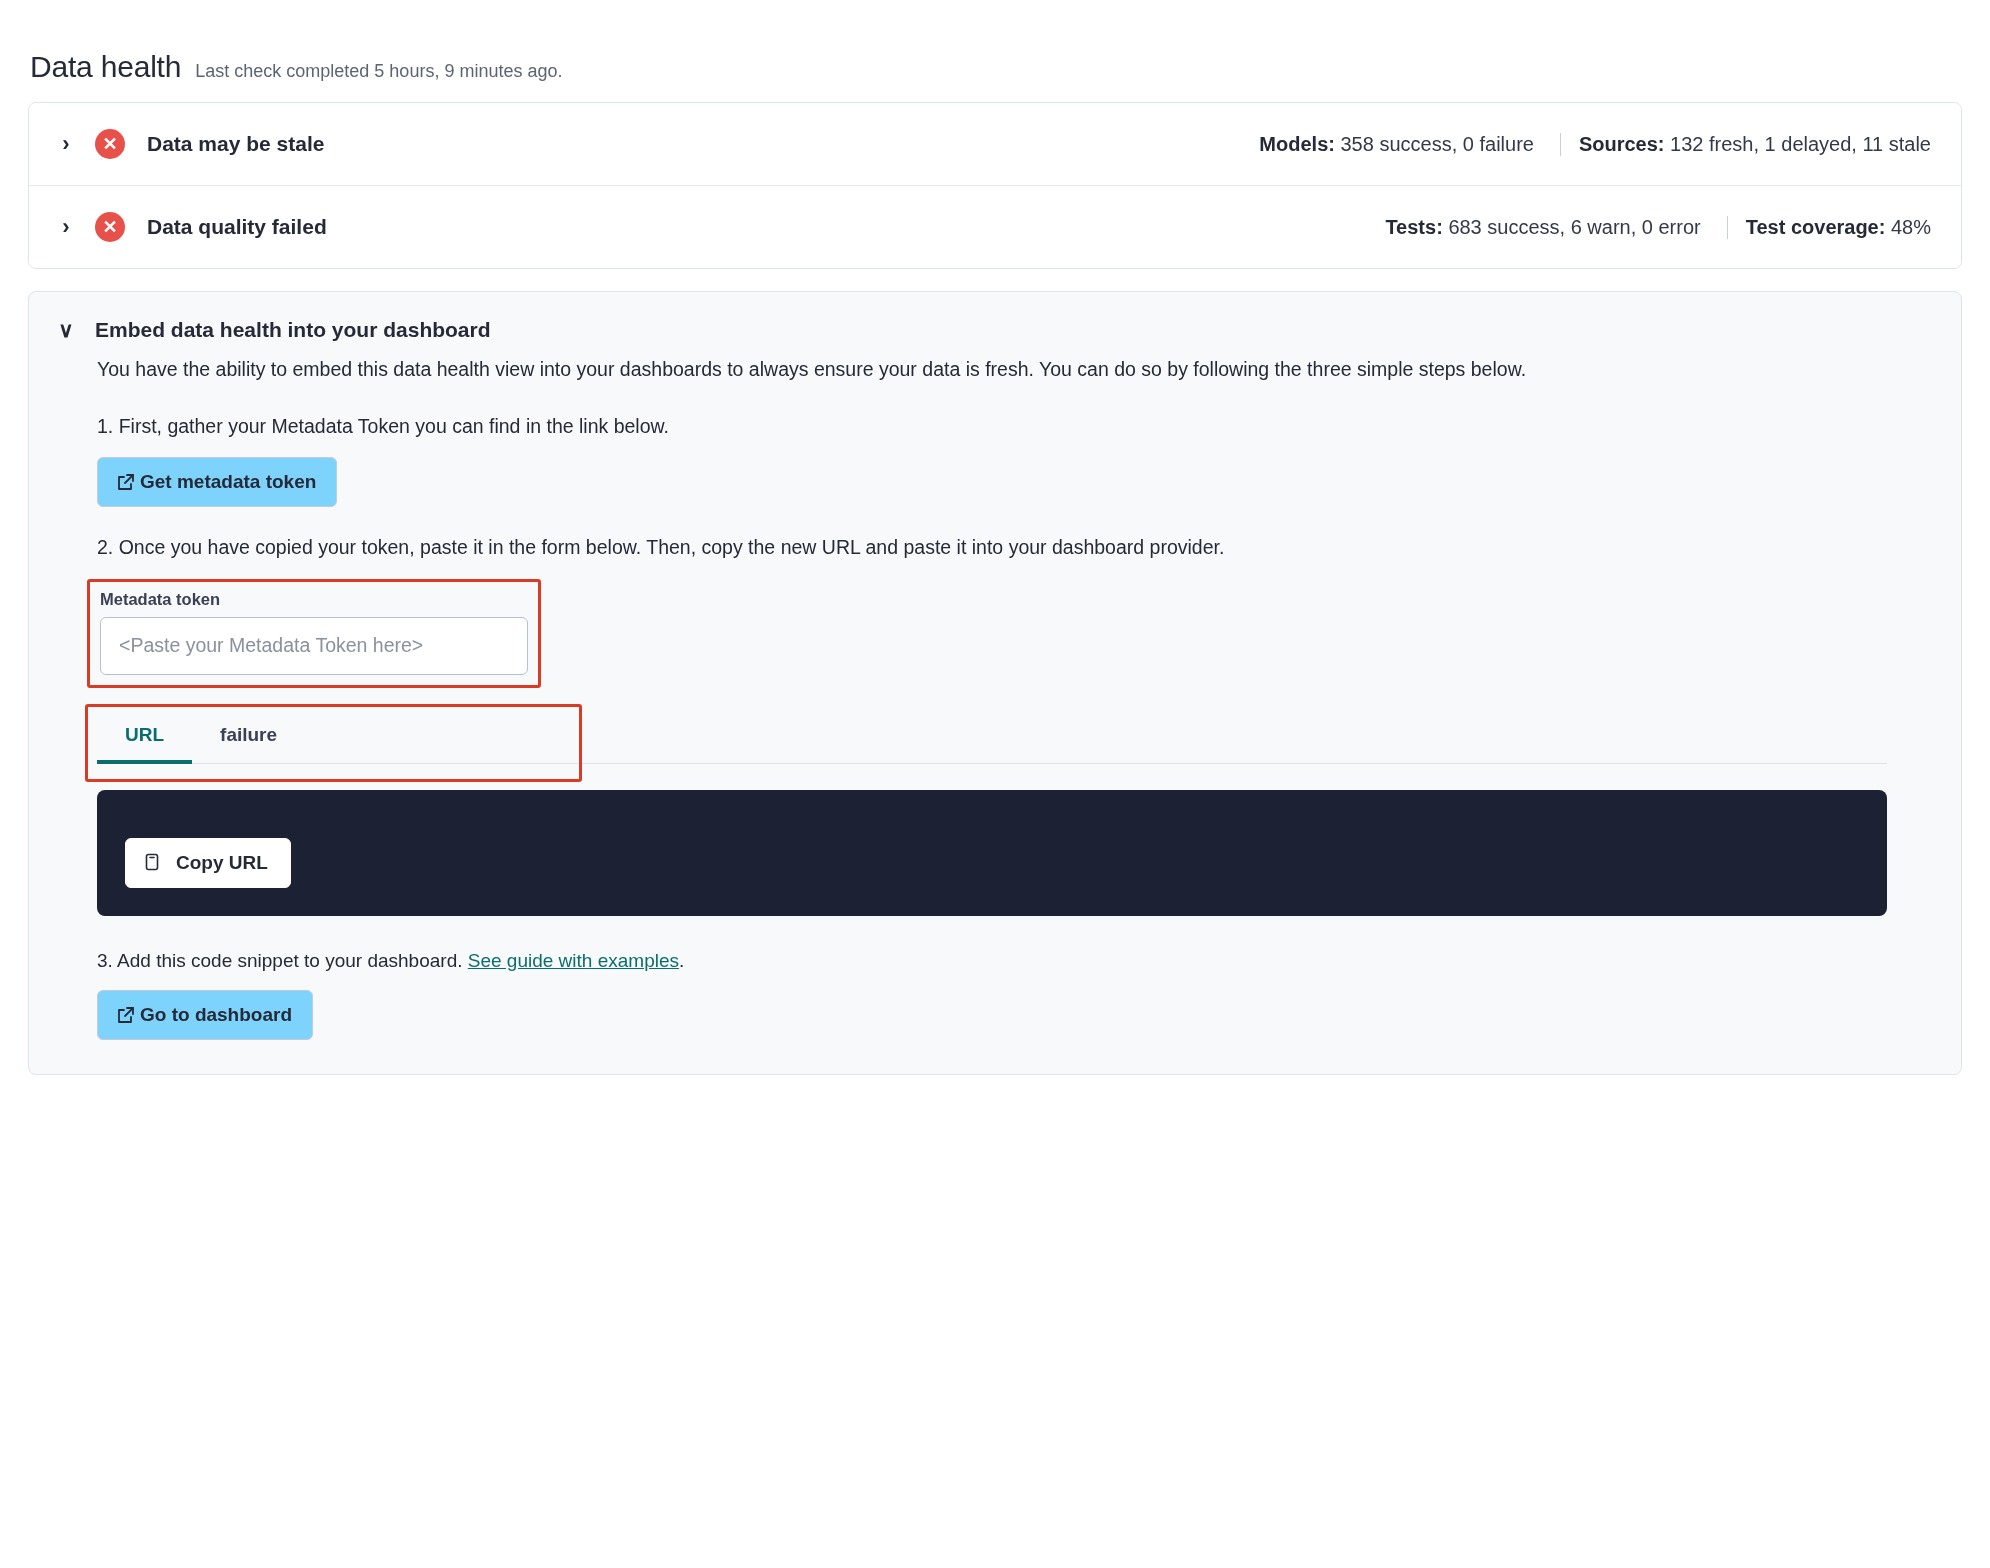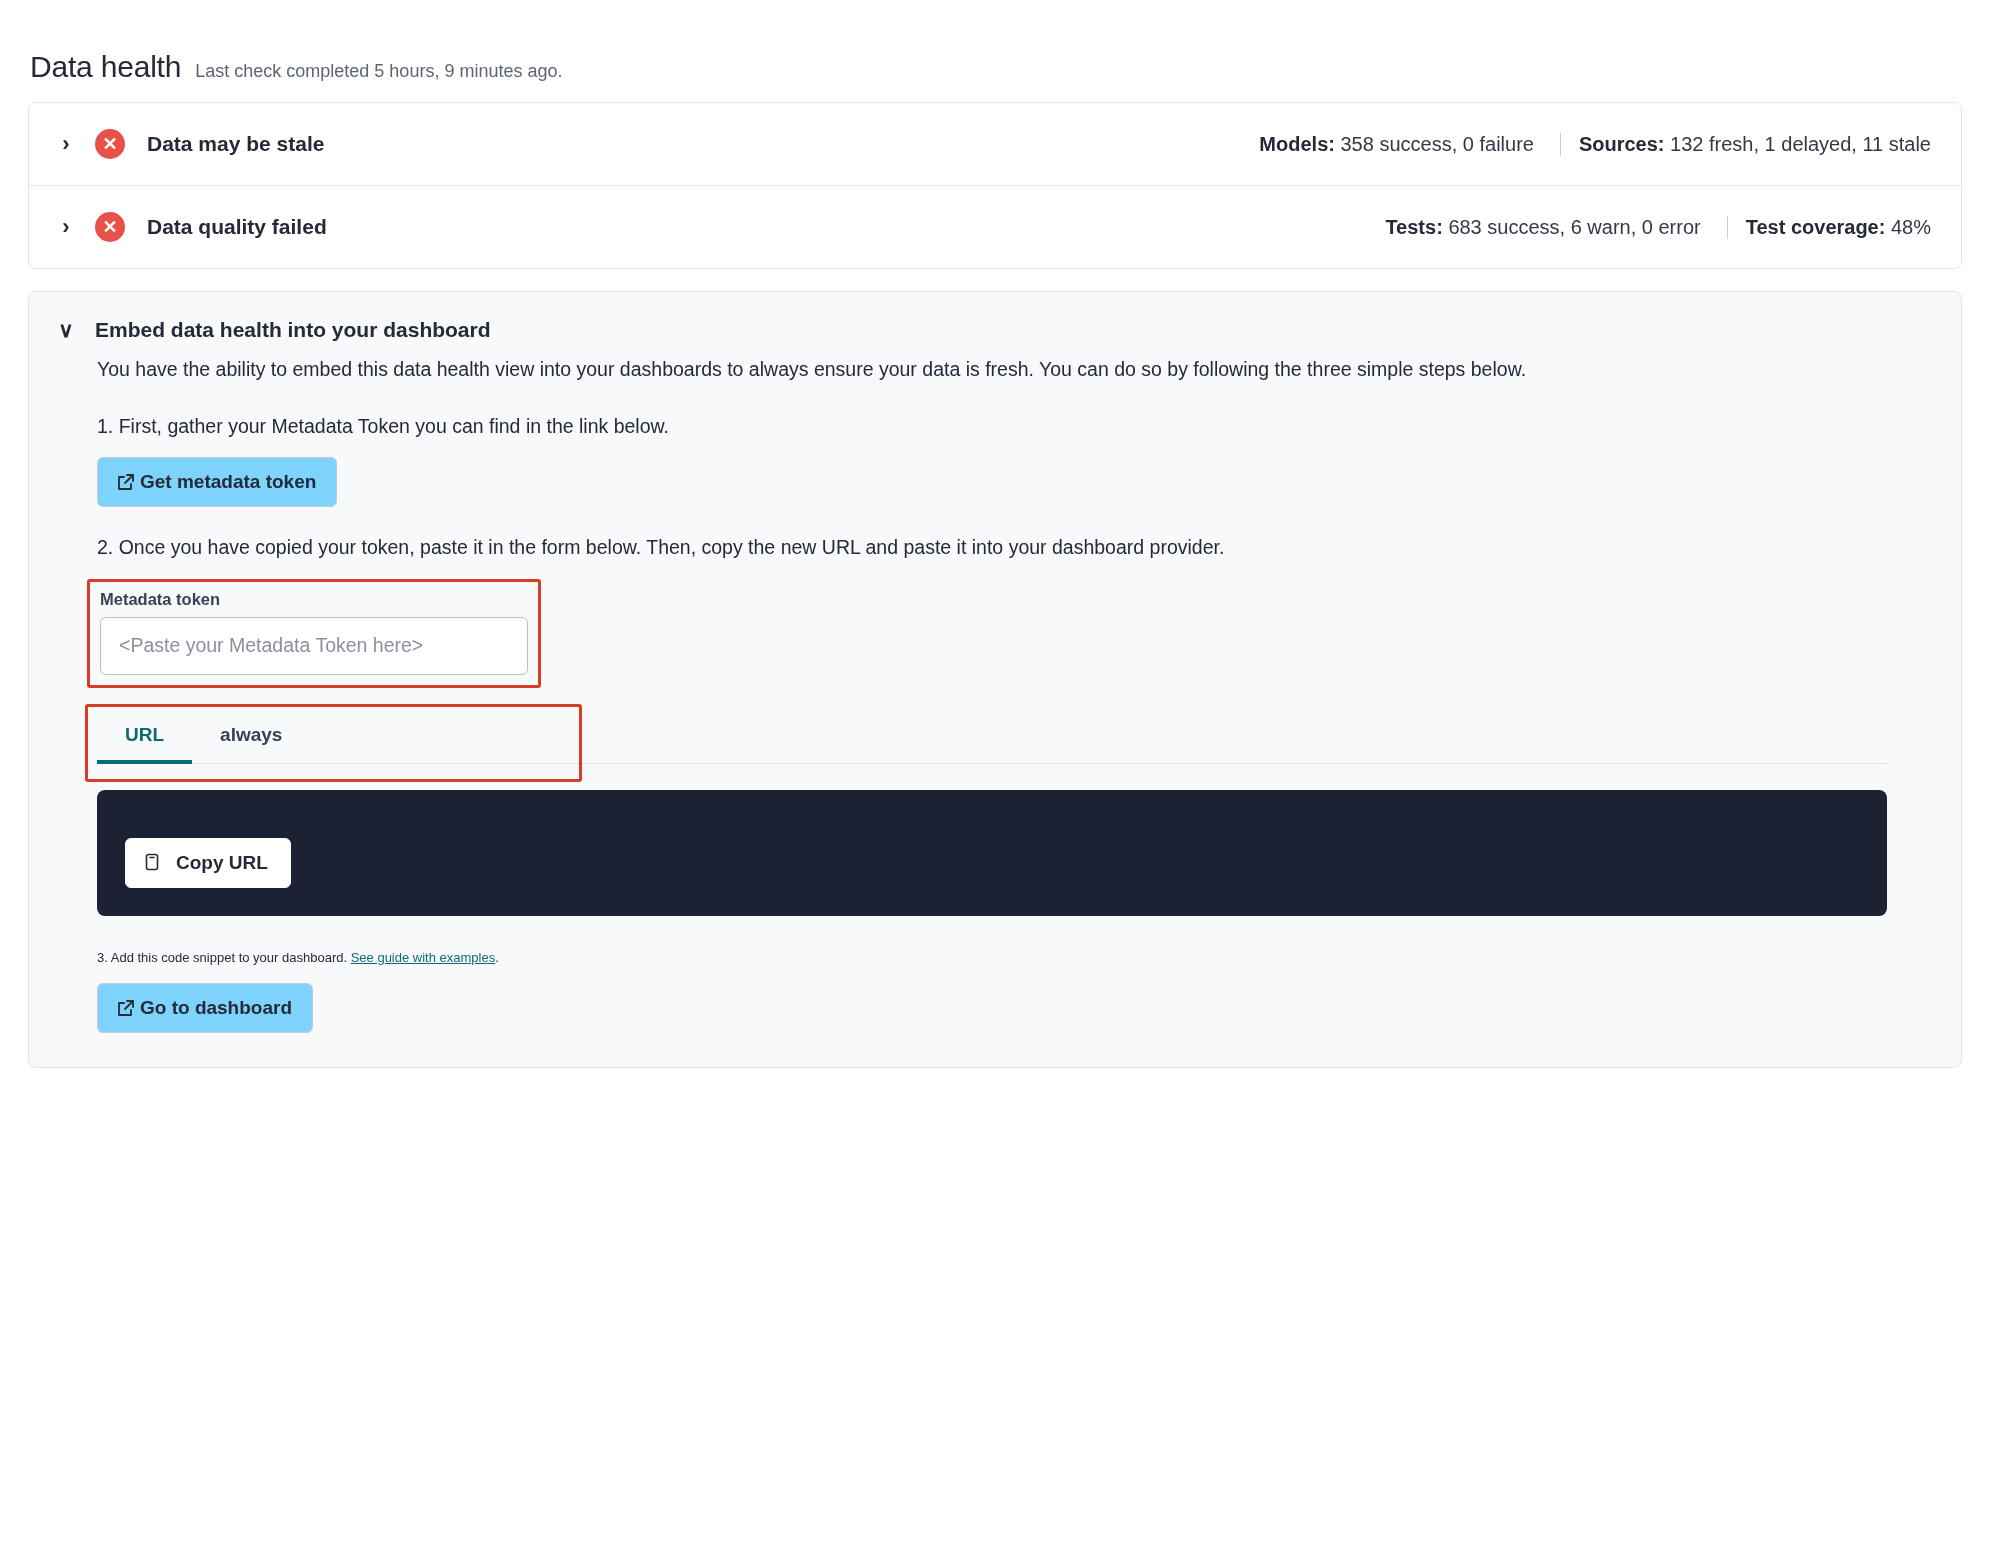--- a/index.html
+++ b/index.html
@@ -270,21 +270,21 @@
   }
   .icon-copy {
     width: 20px;
     height: 22px;
     flex: none;
     display: block;
   }
 
   .step3 {
     margin-top: 34px;
-    font-size: 13px;
+    font-size: 19px;
     color: #262a38;
   }
   .inline-link {
     color: #0b6e6e;
     text-decoration: underline;
     cursor: pointer;
   }
   .final-btn-wrap { margin-top: 18px; }
 </style>
 </head>
@@ -360,21 +360,21 @@
 
       <div class="token-block">
         <div class="token-label">Metadata token</div>
         <input class="token-input" type="text" placeholder="&lt;Paste your Metadata Token here&gt;" style="">
       </div>
 
       <div class="tabs-wrap">
         <div class="tabs-outline"></div>
         <div class="tabs">
           <div class="tab active">URL</div>
-          <div class="tab">always</div>
+          <div class="tab">failure</div>
         </div>
       </div>
 
       <div class="code-block">
         <button class="copy-btn">
           <span class="icon-copy">
             <svg viewBox="0 0 20 22" width="20" height="22" fill="none" stroke="#262a38" stroke-width="1.6" stroke-linejoin="round" stroke-linecap="round">
               <rect x="2.5" y="2.5" width="11" height="15" rx="2"></rect>
               <path d="M6 5.5h4"></path>
             </svg>

